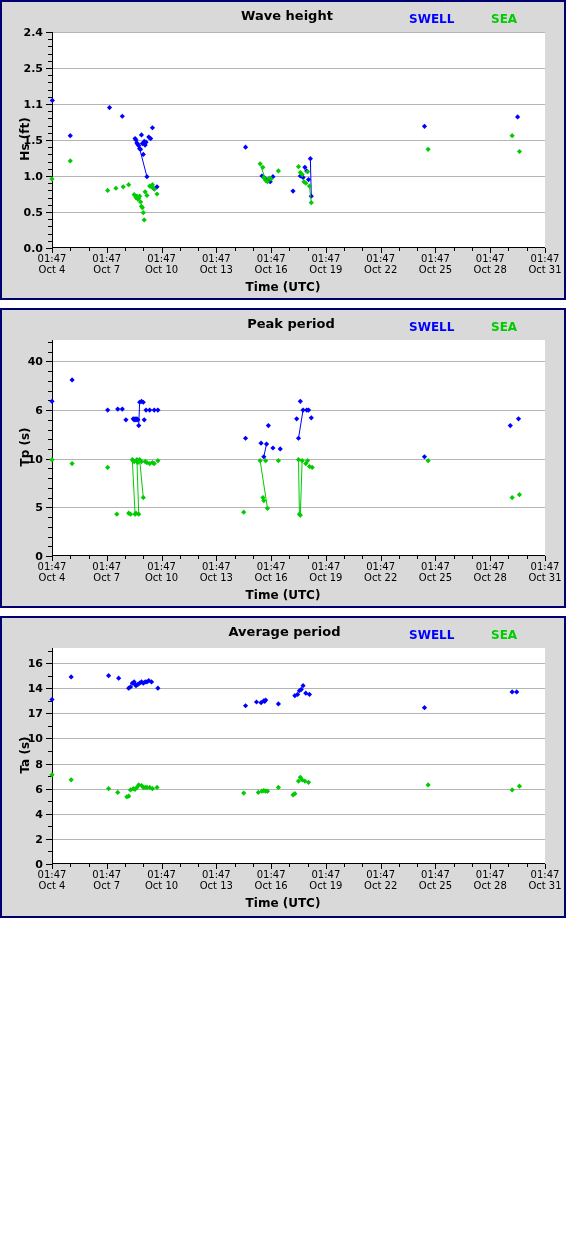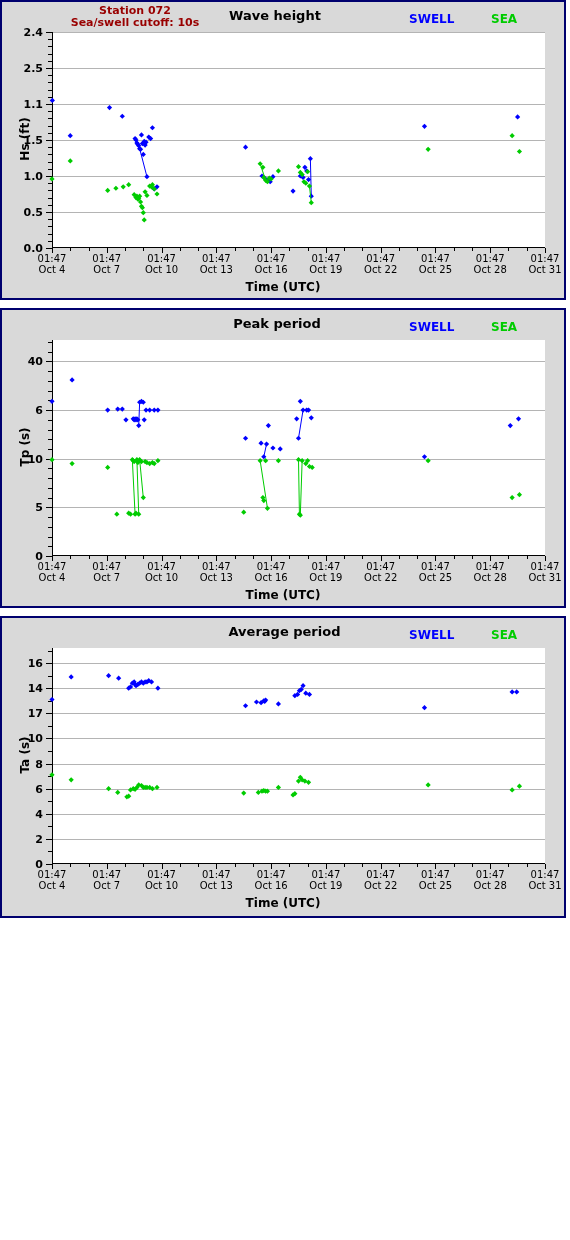--- a/index.html
+++ b/index.html
@@ -326,25 +326,21 @@
       <div class="xtick-label" style="left: 488.222px; top: 251px;">
         <div>01:47</div>
         <div>Oct 28</div>
       </div>
       <div class="xtick-label" style="left: 543px; top: 251px;">
         <div>01:47</div>
         <div>Oct 31</div>
       </div>
       <div class="axis-title-x" style="top: 278px; left: 0px;">Time (UTC)</div>
       <div class="axis-title-y" style="left: -27px; top: 130px; width: 100px;">Hs (ft)</div>
-      <div class="chart-title" style="left: 273px; top: 6px;">Wave height</div>
-      <div class="station-line" style="left: 133px; top: 3px; text-align: center;">
-        <div>Station 072</div>
-        <div>Sea/swell cutoff: 10s</div>
-      </div>
+      <div class="chart-title" style="left: 285px; top: 6px;">Wave height</div>
       <div class="legend-swell" style="color: rgb(0, 0, 255); left: 407px; top: 10px;">SWELL</div>
       <div class="legend-sea" style="color: rgb(0, 204, 0); left: 489px; top: 10px;">SEA</div>
     </div>
   <div class="panel" id="panel-tp">
       <div class="plot-area" style="left: 50px; top: 30px; width: 493px; height: 216px;">
         <div class="grid-line" style="top: 167.351px;"></div>
         <div class="grid-line" style="top: 118.703px;"></div>
         <div class="grid-line" style="top: 70.0541px;"></div>
         <div class="grid-line" style="top: 21.4054px;"></div>
         <div class="axis-spine-left"></div>
@@ -535,21 +531,21 @@
       <div class="xtick-label" style="left: 488.222px; top: 251px;">
         <div>01:47</div>
         <div>Oct 28</div>
       </div>
       <div class="xtick-label" style="left: 543px; top: 251px;">
         <div>01:47</div>
         <div>Oct 31</div>
       </div>
       <div class="axis-title-x" style="top: 278px; left: 0px;">Time (UTC)</div>
       <div class="axis-title-y" style="left: -27px; top: 130px; width: 100px;">Tp (s)</div>
-      <div class="chart-title" style="left: 275px; top: 6px;">Peak period</div>
+      <div class="chart-title" style="left: 289px; top: 6px;">Peak period</div>
       <div class="legend-swell" style="color: rgb(0, 0, 255); left: 407px; top: 10px;">SWELL</div>
       <div class="legend-sea" style="color: rgb(0, 204, 0); left: 489px; top: 10px;">SEA</div>
     </div>
   <div class="panel" id="panel-ta">
       <div class="plot-area" style="left: 50px; top: 30px; width: 493px; height: 216px;">
         <div class="grid-line" style="top: 190.884px;"></div>
         <div class="grid-line" style="top: 165.767px;"></div>
         <div class="grid-line" style="top: 140.651px;"></div>
         <div class="grid-line" style="top: 115.535px;"></div>
         <div class="grid-line" style="top: 90.4186px;"></div>

